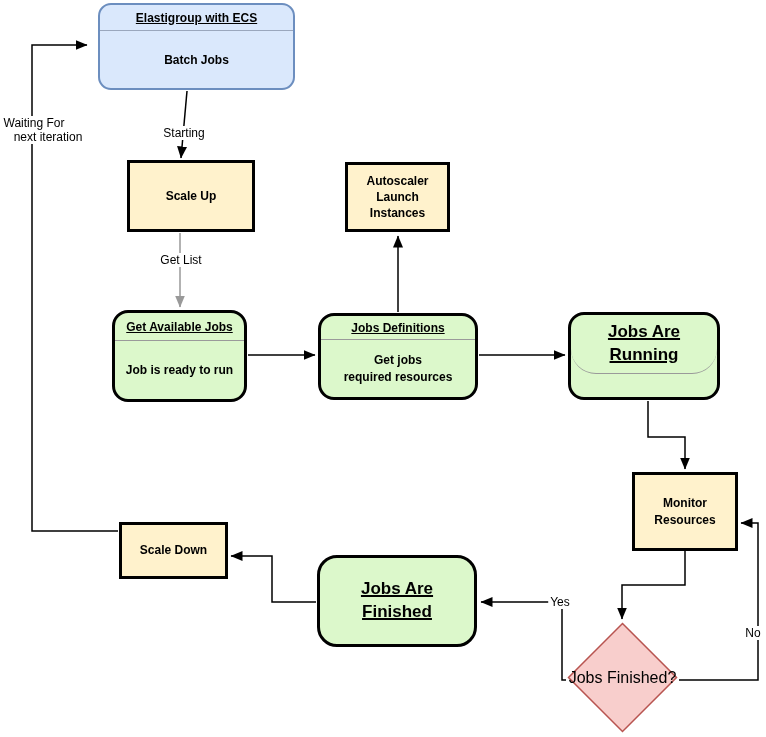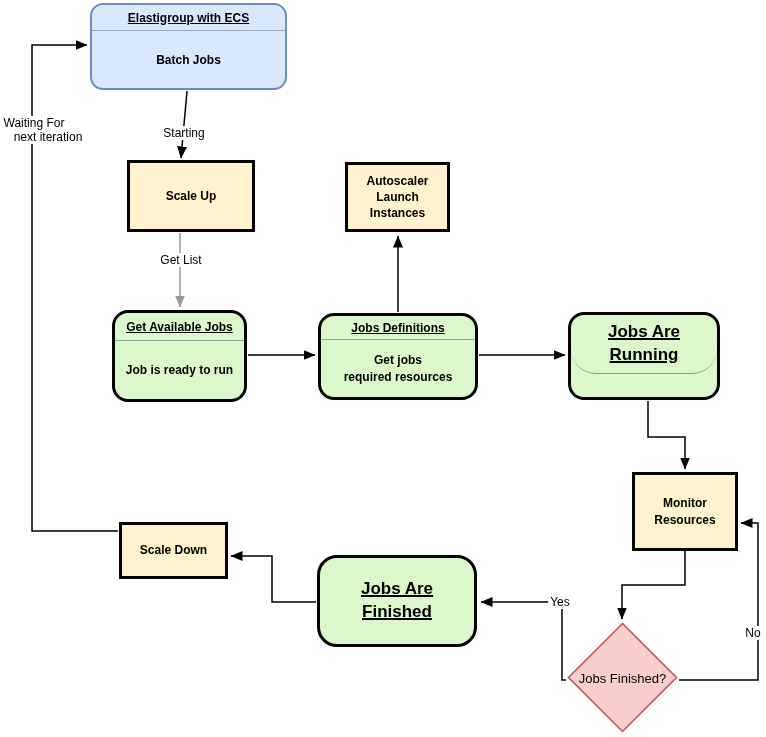--- a/index.html
+++ b/index.html
@@ -52,21 +52,21 @@
   .start .bdy {
     flex:1; display:flex; align-items:center; justify-content:center;
     font-weight:bold; font-size:12px;
   }
 
   
   .diamond { position:absolute; }
   .diamond svg { position:absolute; left:0; top:0; }
   .diamond .dlabel {
     position:absolute; left:50%; top:50%; transform:translate(-50%,-50%);
-    font-size:13px; white-space:nowrap;
+    font-size:16px; white-space:nowrap;
   }
 
   
   .elabel {
     position:absolute; transform:translate(-50%,-50%);
     background:#fff; font-size:12px; line-height:14px;
     padding:0 2px; white-space:nowrap; text-align:center;
   }
 </style>
 </head>
@@ -91,21 +91,21 @@
       <path d="M398,312 L398,236" marker-end="url(#ab)"></path>
       <path d="M648,401 L648,437 L685,437 L685,469" marker-end="url(#ab)"></path>
       <path d="M685,543 L685,585 L622,585 L622,619" marker-end="url(#ab)"></path>
       <path d="M679,680 L758,680 L758,523 L741,523" marker-end="url(#ab)"></path>
       <path d="M566,680 L562,680 L562,602 L481,602" marker-end="url(#ab)"></path>
       <path d="M316,602 L272,602 L272,556 L231,556" marker-end="url(#ab)"></path>
       <path d="M118,531 L32,531 L32,45 L87,45" marker-end="url(#ab)"></path>
     </g>
   </svg>
 
-  <div class="node start" style="left:90px; top:3px; width:197px; height:87px;">
+  <div class="node start" style="left:98px; top:3px; width:197px; height:87px;">
     <div class="hdr" style="height:25px;">Elastigroup with ECS</div>
     <div class="bdy">Batch Jobs</div>
   </div>
 
   <div class="node proc" style="left:127px; top:160px; width:128px; height:72px;">
     <span>Scale Up</span>
   </div>
 
   <div class="node state" style="left:112px; top:310px; width:135px; height:92px;">
     <div class="hdr" style="height:27px;">Get Available Jobs</div>

